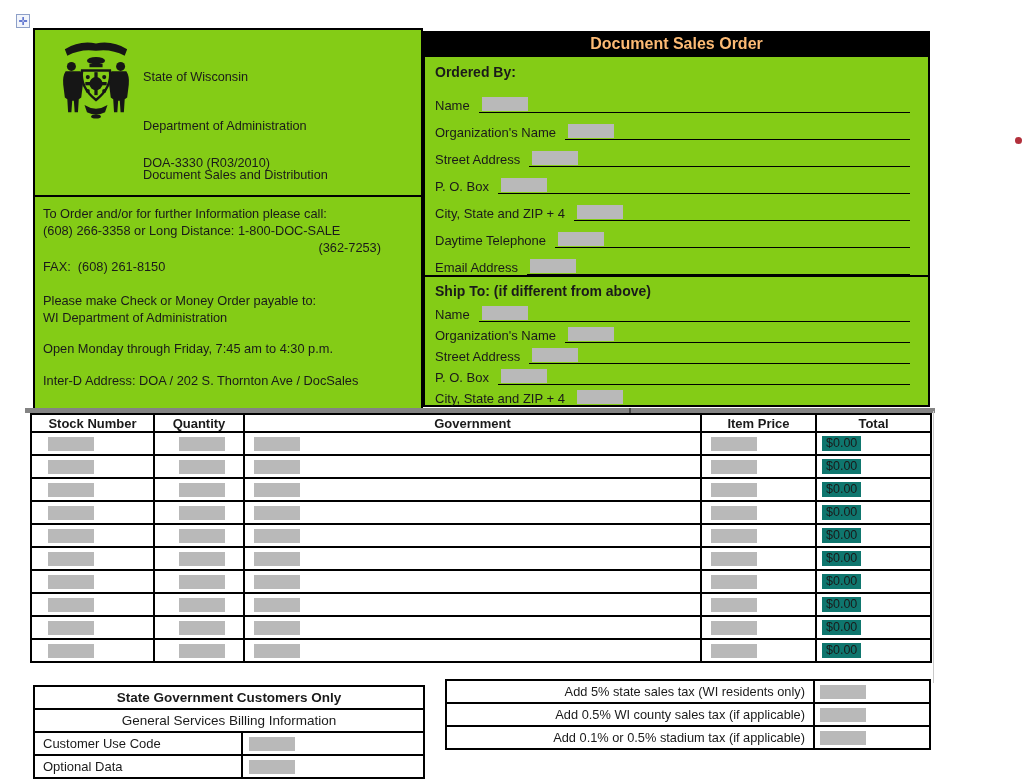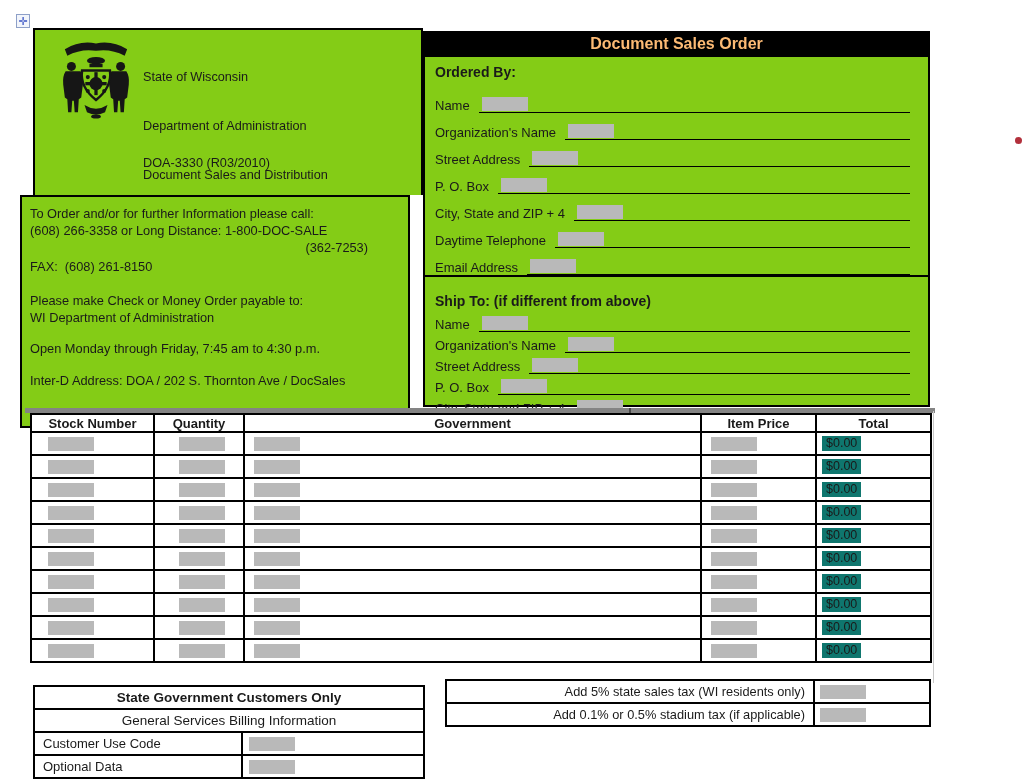--- a/index.html
+++ b/index.html
@@ -16,29 +16,29 @@
     border:1px solid #8ea0c8;background:#f2f5fb;color:#3b55c4;font-size:11px;line-height:12px;text-align:center;}
 
   
   #agency-box{left:33px;top:28px;width:390px;height:167px;border-bottom:none;}
   #seal{position:absolute;left:20px;top:6px;width:82px;height:92px;}
   #agency-text{position:absolute;left:108px;top:6px;font-size:12.7px;line-height:16.4px;white-space:pre;}
   #agency-email{color:#3333a3;text-decoration:underline;cursor:pointer;}
   #form-number{position:absolute;left:108px;top:126px;font-size:12.7px;}
 
   
-  #contact-box{left:20px;top:195px;width:390px;height:233px;padding-left:9px;}
+  #contact-box{left:33px;top:195px;width:390px;height:233px;padding-left:9px;}
   #contact-box div{position:absolute;left:8px;font-size:12.8px;white-space:pre;}
   #contact-phone-alt{left:auto !important;right:40px;}
 
   
   #title-bar{position:absolute;left:423px;top:31px;width:507px;height:26px;background:#000;box-sizing:border-box;}
   #title-bar span{display:block;color:#fdba74;font-weight:bold;font-size:16px;line-height:26px;text-align:center;}
   #ordered-box{left:423px;top:57px;width:507px;height:220px;border-top:none;padding:3px 18px 0 10px;}
-  #shipto-box{left:423px;top:277px;width:507px;height:130px;border-top:none;padding:14px 18px 0 10px;}
+  #shipto-box{left:423px;top:277px;width:507px;height:130px;border-top:none;padding:4px 18px 0 10px;}
   .sec-head{font-weight:bold;font-size:14px;height:26px;line-height:24px;}
   .sec-head.tight{height:20px;line-height:20px;}
   .f-row{display:flex;align-items:flex-end;height:27px;}
   .f-row.tight{height:21px;}
   .f-label{font-size:13px;white-space:nowrap;padding-bottom:0px;}
   .f-line{flex:1;margin-left:9px;border-bottom:1.5px solid #000;position:relative;height:17px;}
   .f-line .ffield{position:absolute;left:3px;bottom:1px;}
 
   
   #divider-bar{position:absolute;left:25px;top:408px;width:910px;height:5px;background:#848484;}
@@ -341,20 +341,24 @@
       <colgroup>
           <col style="width:368px">
           <col style="width:116px">
         </colgroup>
       <tbody>
       <tr class="tax">
         <td class="lbl">Add 5% state sales tax (WI residents only)</td>
         <td class="val"><span class="ffield"></span></td>
       </tr>
       <tr class="tax">
+        <td class="lbl">Add 0.5% WI county sales tax (if applicable)</td>
+        <td class="val"><span class="ffield"></span></td>
+      </tr>
+      <tr class="tax">
         <td class="lbl">Add 0.1% or 0.5% stadium tax (if applicable)</td>
         <td class="val"><span class="ffield"></span></td>
       </tr>
     </tbody>
       </table>
   </div>
 
   <div id="red-dot"></div>
 
 </div>

